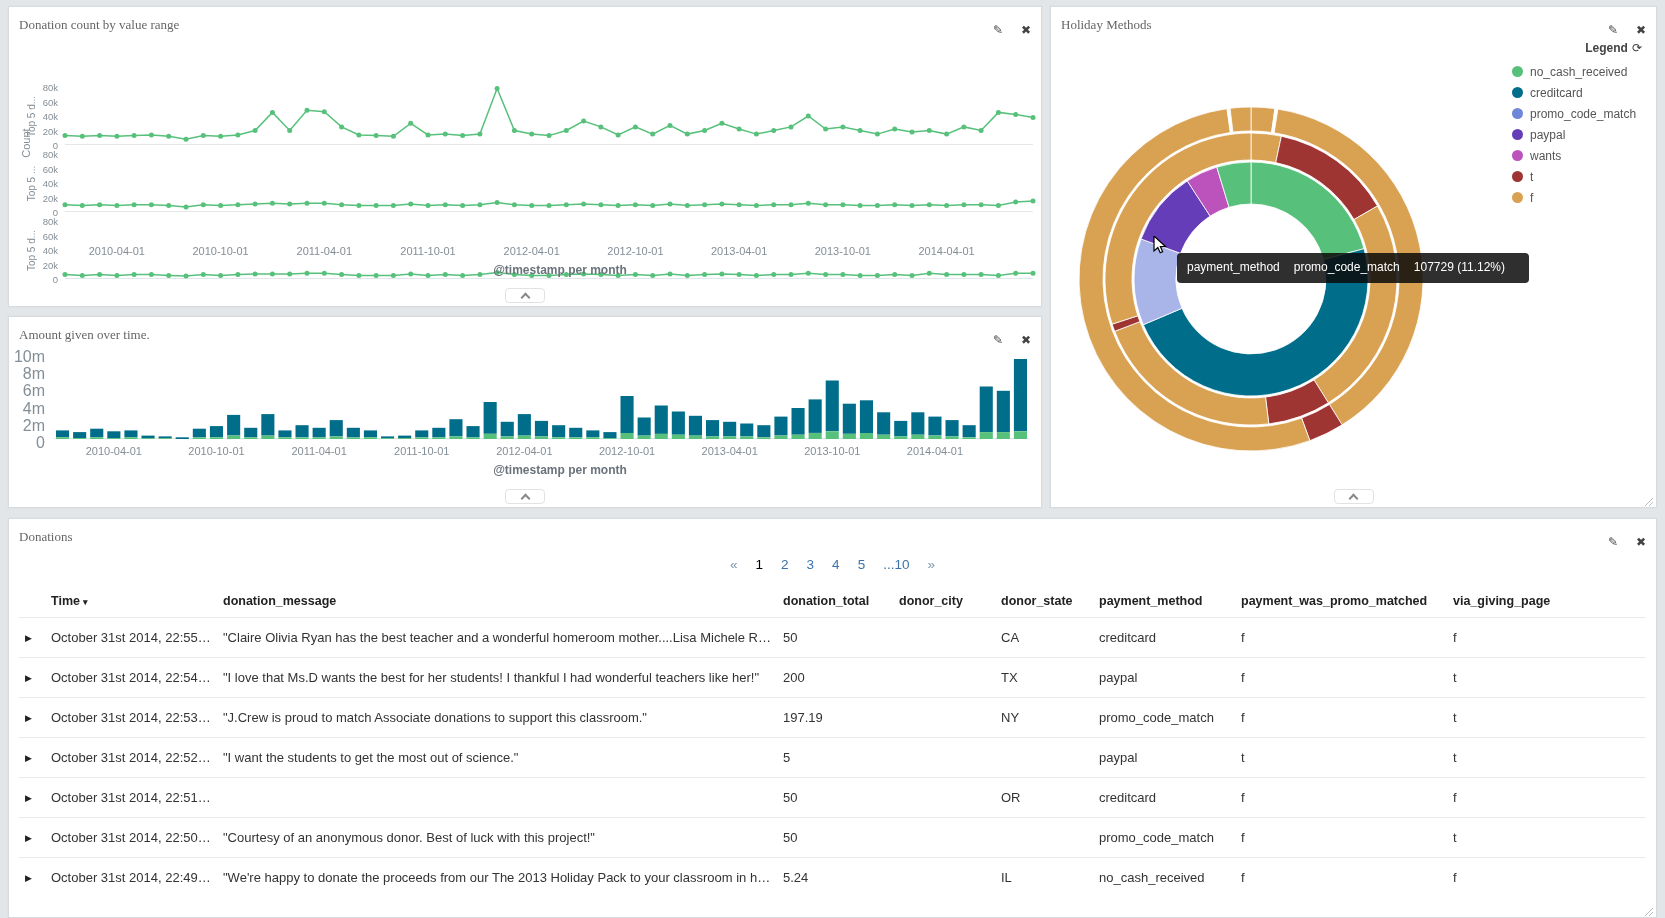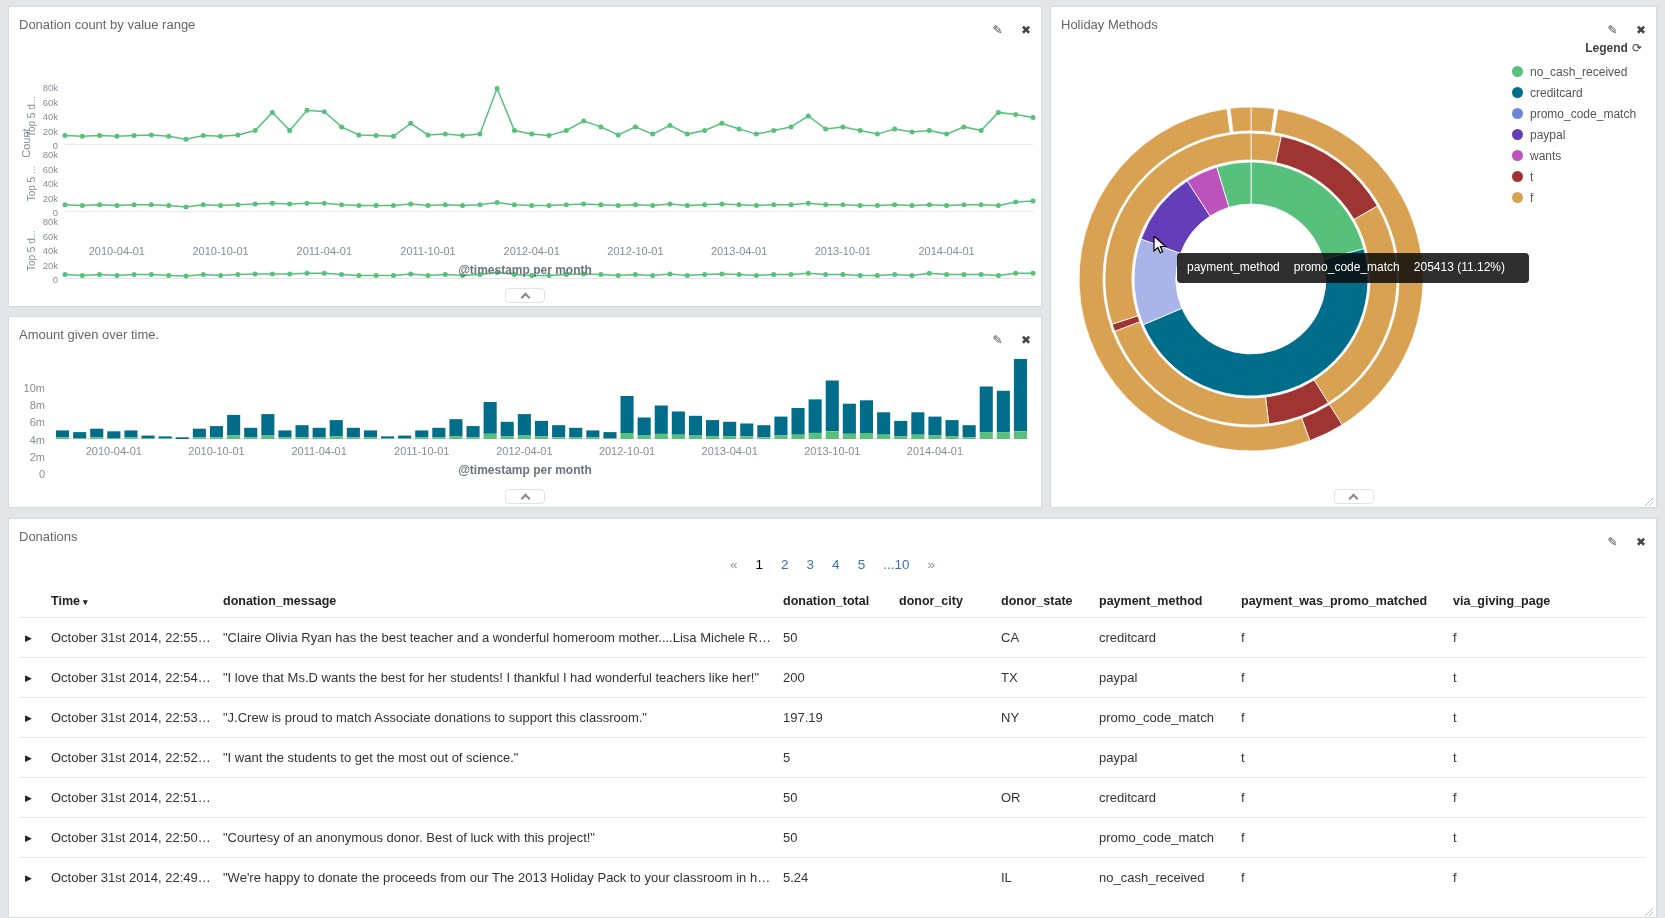--- a/index.html
+++ b/index.html
@@ -2,21 +2,21 @@
 <html><head>
 <meta charset="utf-8">
 <style>
   * { box-sizing: border-box; }
   html,body { margin:0; padding:0; }
   body {
     width:1665px; height:918px; position:relative; overflow:hidden;
     background:#e3e6e9; font-family:"Liberation Sans", sans-serif; color:#333;
   }
   .panel { position:absolute; background:#fff; border:1px solid #d8dbde; box-shadow:0 0 2px rgba(0,0,0,0.04); }
-  .phead { height:26px; line-height:26px; padding:4px 14px 0 10px; }
+  .phead { height:26px; line-height:26px; padding:4px 14px 0 10px;font-family:Liberation Serif, serif; }
   .ptitle { color:#666; font-size:13px; }
   .picons { position:absolute; top:9px; right:10px; color:#555; }
   .picons .ico { font-size:12px; margin-left:14px; cursor:pointer; color:#444; }
 
   
   .collapse { position:absolute; bottom:3px; left:50%; transform:translateX(-50%);
     width:40px; height:15px; background:#fff; border:1px solid #e2e2e2; border-radius:4px;
     display:flex; align-items:center; justify-content:center; cursor:pointer; padding:0; }
   .chev { width:7px; height:7px; border-left:2px solid #888; border-top:2px solid #888; transform:rotate(45deg); margin-top:3px; }
 
@@ -27,26 +27,26 @@
   .lrow { position:relative; height:62px; margin-bottom:5px; }
   .rowlab { position:absolute; left:-42px; top:0; height:58px; width:14px; }
   .rowlab span { position:absolute; left:-16px; top:24px; transform:rotate(-90deg); transform-origin:center;
      font-size:10px; color:#848e96; white-space:nowrap; display:block; width:48px; text-align:center;}
   .yt { position:absolute; left:-30px; top:0; width:26px; height:58px; }
   .yt span { position:absolute; right:3px; font-size:9.5px; color:#848e96; }
   .lplot { position:absolute; left:0; top:0; width:968px; height:58px; border-bottom:1px solid #e4e7e9; }
   .count-label { position:absolute; left:-8px; top:130px; transform:rotate(-90deg); font-size:11px; color:#848e96; width:50px; text-align:center; }
   .xticks { position:absolute; height:14px; }
   .xticks span { position:absolute; transform:translateX(-50%); font-size:11px; color:#848e96; white-space:nowrap; }
-  .xtitle { position:absolute; width:100%; text-align:center; font-size:12px; font-weight:bold; color:#6a737b; }
+  .xtitle { position:absolute; width:100%; text-align:center; font-size:12px; font-weight:bold; color:#6a737b;margin-left:35px; }
 
   
   #bar-plot { position:absolute; left:45px; top:36px; width:975px; height:86px; border-bottom:1px solid #e4e7e9; }
   #bar-yticks { position:absolute; left:0; top:36px; width:40px; height:86px; }
-  #bar-yticks span { position:absolute; right:4px; font-size:11px; color:#848e96;margin-top:34px; }
+  #bar-yticks span { position:absolute; right:4px; font-size:16px; color:#848e96; }
 
   
   #sunburst { position:absolute; left:20px; top:92px; width:360px; height:360px; }
   .legend { position:absolute; top:34px; right:14px; width:130px; }
   .legend-head { text-align:right; font-size:12px; color:#444; margin-bottom:6px; font-weight:bold; }
   .legend-head .refresh { font-weight:normal; margin-left:4px; }
   .litem { display:flex; align-items:center; height:21px; font-size:12px; color:#555; cursor:pointer; }
   .ldot { width:11px; height:11px; border-radius:50%; margin-right:7px; flex:0 0 11px; }
   .ptooltip { position:absolute; left:126px; top:246px; background:rgba(10,10,10,0.85); color:#fff;
      border-radius:4px; padding:5px 10px 7px 10px; z-index:5; white-space:nowrap; }
@@ -526,21 +526,21 @@
         <path d="M238.83,341.63 A172,172 0 1 1 156.06,9.67 L159.40,33.44 A148,148 0 1 0 230.62,319.07 Z" fill="#d9a253" stroke="#fff" stroke-width="0.8"></path>
         <path d="M156.06,9.67 A172,172 0 0 1 159.04,9.28 L161.96,33.10 A148,148 0 0 0 159.40,33.44 Z" fill="#ffffff" stroke="#fff" stroke-width="0.8"></path>
         <path d="M159.04,9.28 A172,172 0 0 1 180.00,8.00 L180.00,32.00 A148,148 0 0 0 161.96,33.10 Z" fill="#d9a253" stroke="#fff" stroke-width="0.8"></path>
       </svg></div>
   <div class="ptooltip">
     <table>
       <tbody>
       <tr>
         <td>payment_method</td>
         <td>promo_code_match</td>
-        <td>205413 (11.12%)</td>
+        <td>107729 (11.12%)</td>
       </tr>
     </tbody>
       </table>
   </div>
   <button class="collapse">
       <span class="chev"></span>
     </button>
   <span class="rsz">
     <svg width="12" height="12">
         <line x1="3" y1="11" x2="11" y2="3" stroke="#bbb" stroke-width="1"></line>

